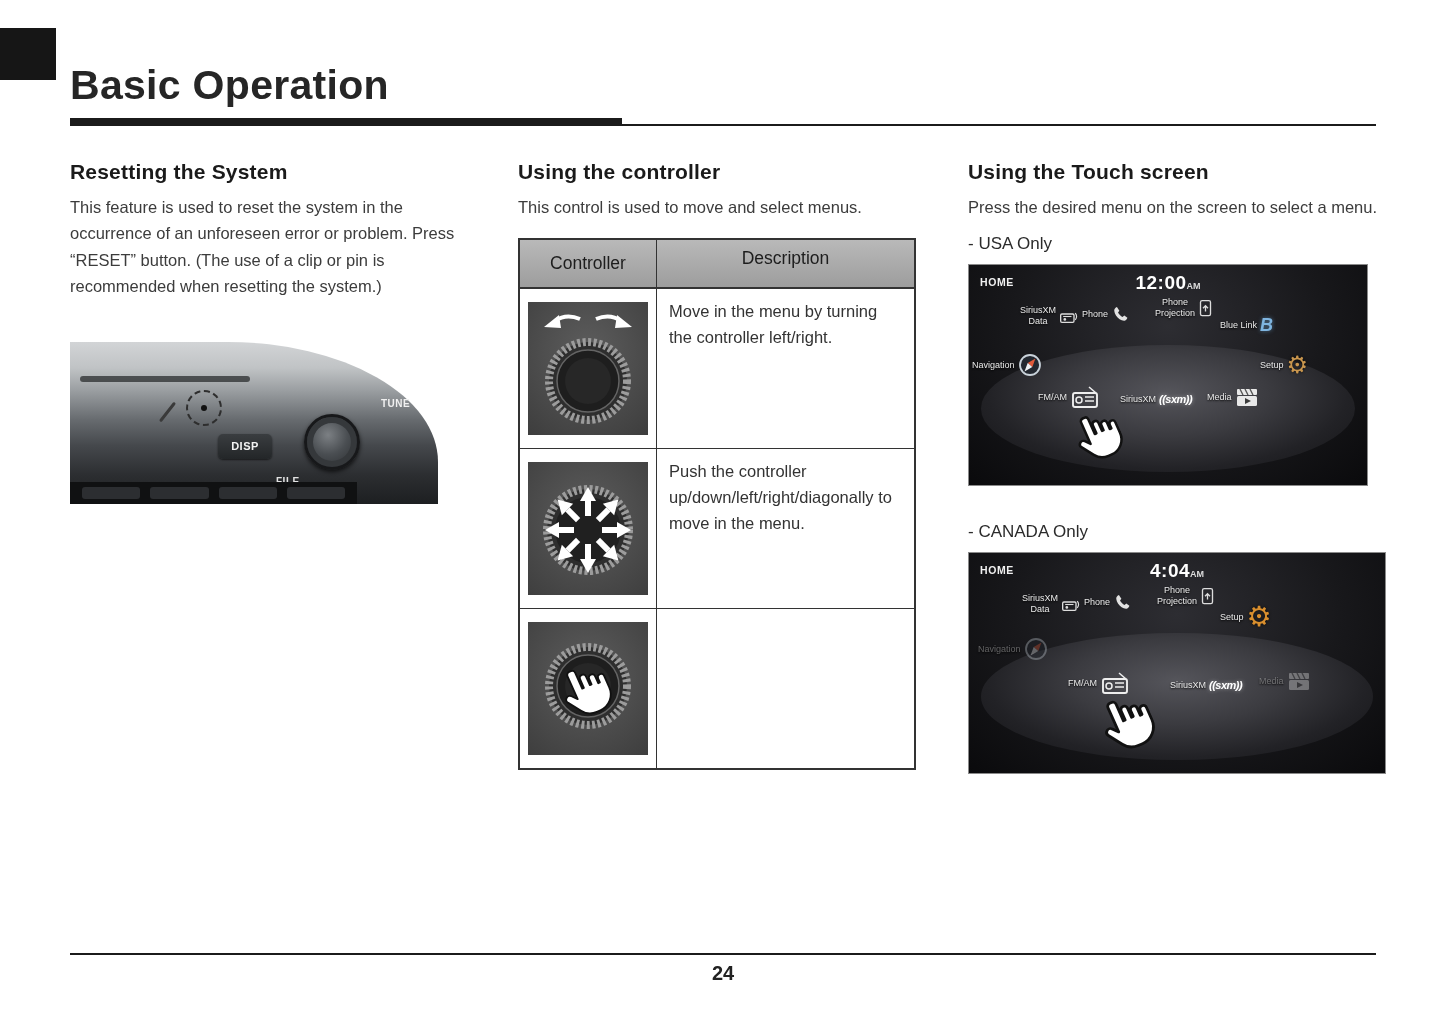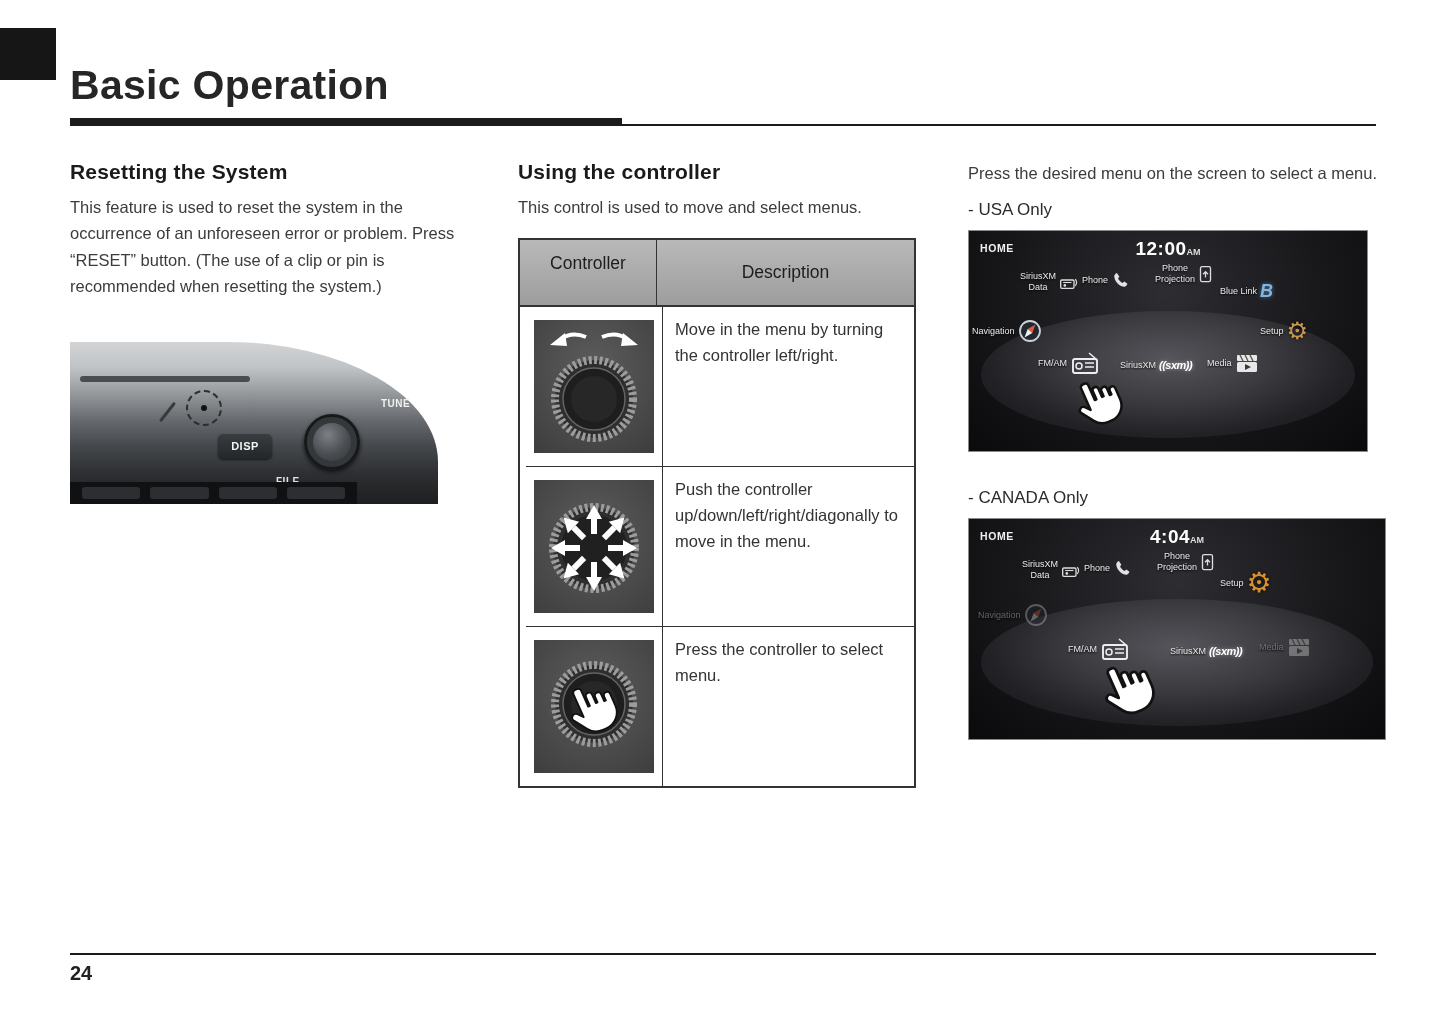--- a/index.html
+++ b/index.html
@@ -12,21 +12,21 @@
     overflow:hidden;
   }
 
   
   .corner-tab { position:absolute; left:0; top:28px; width:56px; height:52px; background:#161616; }
   .page-title { position:absolute; left:70px; top:62px; font-size:41px; font-weight:bold; color:#262626; letter-spacing:.3px; }
   .title-rule { position:absolute; left:70px; top:118px; width:1306px; height:8px; }
   .title-rule .thin  { position:absolute; left:0; bottom:0; width:100%; height:2px; background:#1b1b1b; }
   .title-rule .thick { position:absolute; left:0; top:0; width:552px; height:8px; background:#1b1b1b; }
   .footer-rule { position:absolute; left:70px; top:953px; width:1306px; height:2px; background:#1b1b1b; }
-  .page-number { position:absolute; left:70px; top:962px; width:1306px; text-align:left; font-size:20px; font-weight:bold; color:#222; }
+  .page-number { position:absolute; left:70px; top:962px; width:1306px; text-align:center; font-size:20px; font-weight:bold; color:#222; }
 
   
   .col { position:absolute; top:160px; }
   .col1 { left:70px;  width:406px; }
   .col2 { left:518px; width:400px; }
   .col3 { left:968px; width:420px; }
   h2.section { font-size:21px; font-weight:bold; color:#1a1a1a; margin-bottom:10px; letter-spacing:.2px; }
   p.body { font-size:16.5px; line-height:1.6; color:#3c3c3c; }
 
   
@@ -44,22 +44,22 @@
   .dp-knob { position:absolute; left:234px; top:72px; width:56px; height:56px; border-radius:50%;
     background:radial-gradient(circle at 42% 36%, #7c8084 0%, #4a4e52 45%, #26282b 100%);
     border:3px solid #17181a; box-shadow:0 2px 4px rgba(0,0,0,.7), inset 0 0 0 6px #35383b; }
   .dp-file-label { position:absolute; left:206px; top:134px; color:#e3e3e3; font-size:10px; font-weight:bold; letter-spacing:.5px; }
   .dp-strip { position:absolute; left:0; bottom:0; width:78%; height:22px; background:#101112; display:flex; gap:10px; padding:5px 12px; }
   .dp-strip span { flex:1; background:#2c2e31; border-radius:3px; }
 
   
   .ctl-table { margin-top:18px; width:398px; border:2px solid #333; }
   .ctl-header { display:flex; background:linear-gradient(#b9b9b9,#9d9d9d); border-bottom:2px solid #333; }
-  .ctl-hcell { font-size:17.5px; color:#1d1d1d; text-align:center; padding:22px 0; }
-  .ctl-row { display:flex; border-bottom:1.5px solid #333;margin-left:6px; }
+  .ctl-hcell { font-size:17.5px; color:#1d1d1d; text-align:center; padding:8px 0; }
+  .ctl-row { display:flex; border-bottom:1.5px solid #333; }
   .ctl-row:last-child { border-bottom:none; }
   .cellA { width:137px; border-right:1.5px solid #333; display:flex; justify-content:center; align-items:flex-start; padding:13px 8px; }
   .cellB { flex:1; }
   .cellB p { margin:10px 12px; font-size:16.5px; line-height:1.55; color:#333; }
   .knob-img { width:120px; height:133px; display:block; }
 
   
   .region-label { font-size:17px; color:#2b2b2b; margin:14px 0 10px; }
   .region-label.second { margin-top:36px; }
   .ts-screen { position:relative; overflow:hidden; border:1px solid #8a8a8a;
@@ -220,28 +220,26 @@
             </defs>
           <rect width="120" height="133" fill="url(#kbg3)"></rect>
           <circle cx="60" cy="64" r="39" fill="#2e2e2e" stroke="#9c9c9c" stroke-width="8" stroke-dasharray="3 2.4"></circle>
           <circle cx="60" cy="64" r="31" fill="#1e1e1e" stroke="#646464" stroke-width="1.5"></circle>
           <circle cx="60" cy="64" r="23" fill="#272727"></circle>
           <g transform="translate(33,42) scale(2.05) rotate(-24 12 13)">
             <path d="M9.3 1.4c.9 0 1.6.7 1.6 1.6v8.4h.9V6.8c0-.9.7-1.6 1.6-1.6s1.6.7 1.6 1.6v4.6h.9V8.5c0-.9.7-1.6 1.6-1.6s1.6.7 1.6 1.6v3.7h.9v-2.1c0-.9.7-1.6 1.6-1.6s1.6.7 1.6 1.6v6.1c0 4.7-3.8 8.5-8.5 8.5h-1.9c-2.7 0-5.3-1.4-6.8-3.6l-4.3-6.3c-.5-.8-.3-1.8.5-2.4.7-.5 1.8-.4 2.4.3l2.2 2.5V3c0-.9.7-1.6 1.6-1.6z" fill="#fff" stroke="#111" stroke-width=".9" stroke-linejoin="round"></path>
           </g>
         </svg>
       </div>
-      <div class="cellB">
-          <p>Press the controller to select menu.</p>
-        </div>
     </div>
   </div>
 </div>
 
 <div class="col col3">
+  <h2 class="section">Using the Touch screen</h2>
   <p class="body">Press the desired menu on the screen to select a menu.</p>
   <div class="region-label">- USA Only</div>
 
   <div class="ts-screen usa">
     <div class="ts-stage"></div>
     <div class="ts-home">HOME</div>
     <div class="ts-time">
       <span class="ts-time-big">12:00</span><span class="ts-ampm">AM</span>
     </div>
 

